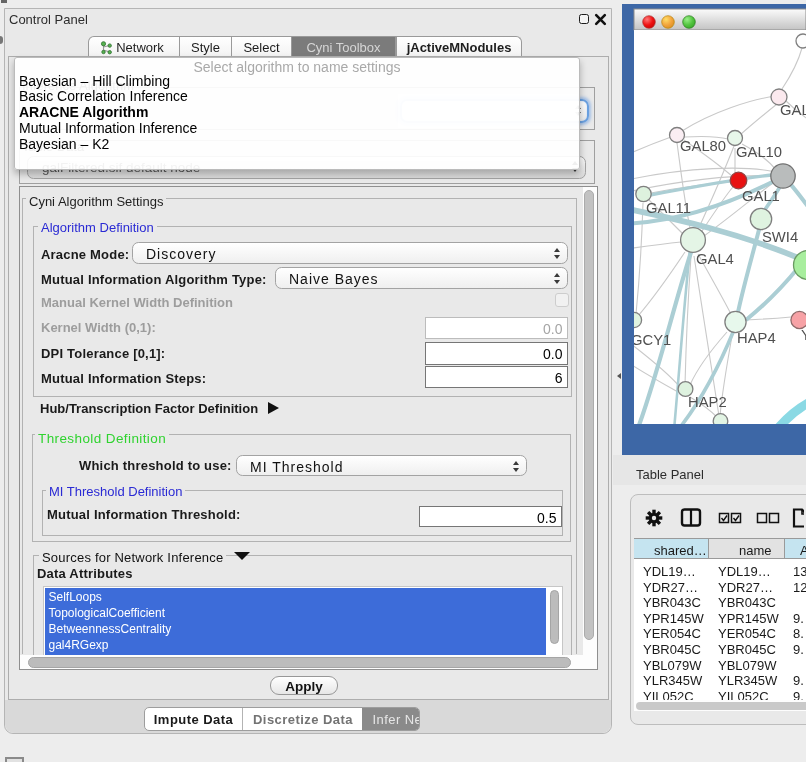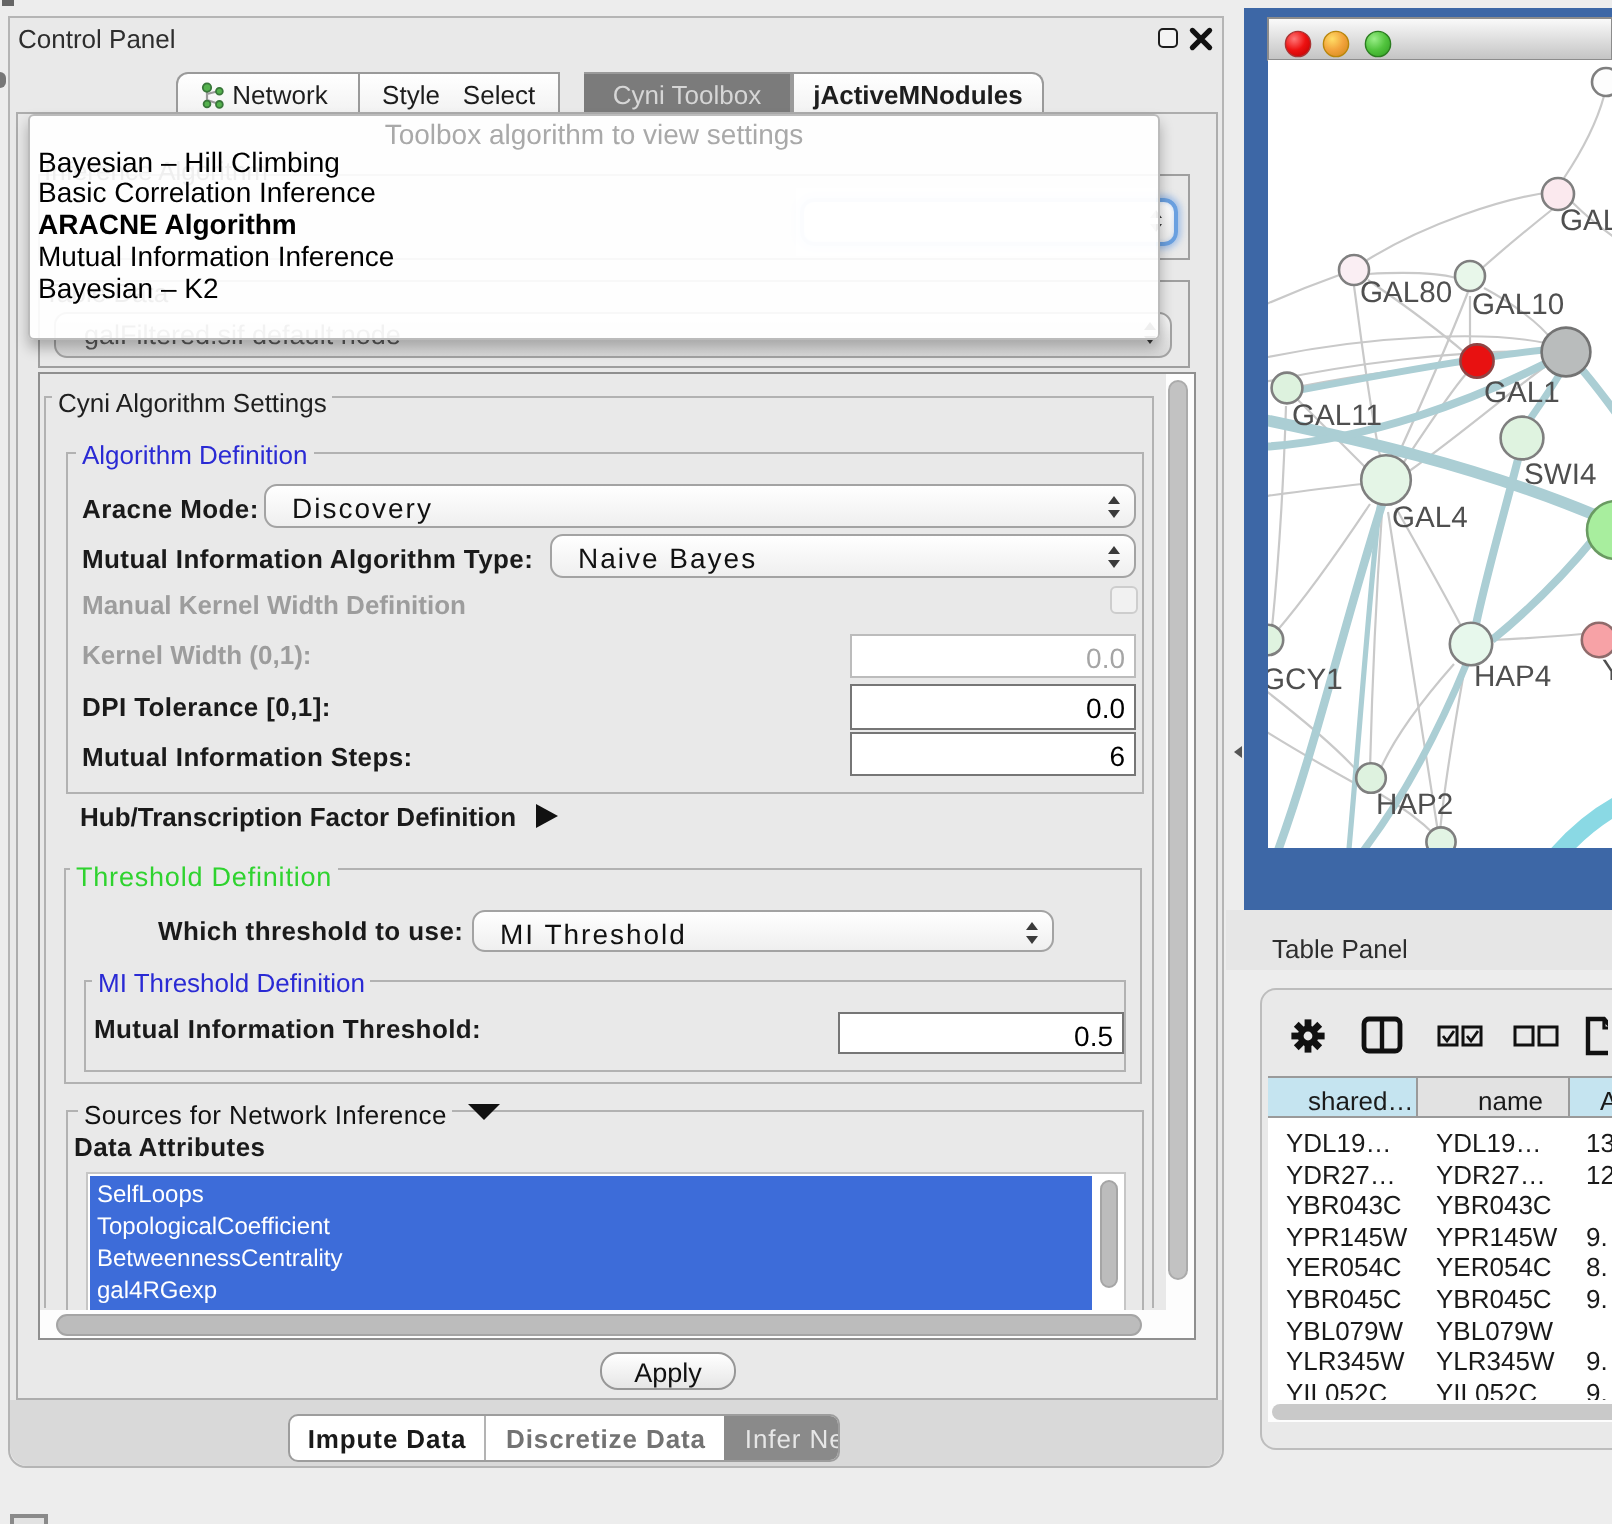--- a/index.html
+++ b/index.html
@@ -44,21 +44,21 @@
   <span style="margin-left:12px;">Network</span>
   <svg class="abs" style="left:11px; top:4px;" width="13" height="14" viewBox="0 0 13 14">
     <path d="M3.5 3 L3.5 11 M3.5 6 L9.5 4.5 M3.5 9 L9.5 11" stroke="#9a9a9a" stroke-width="1.1" fill="none"></path>
     <circle cx="3.5" cy="2.8" r="2.1" fill="#55b24e" stroke="#39773a" stroke-width="0.9"></circle>
     <circle cx="9.7" cy="4.6" r="1.7" fill="#55b24e" stroke="#39773a" stroke-width="0.9"></circle>
     <circle cx="3.5" cy="11" r="1.7" fill="#55b24e" stroke="#39773a" stroke-width="0.9"></circle>
     <circle cx="9.7" cy="11.2" r="1.7" fill="#55b24e" stroke="#39773a" stroke-width="0.9"></circle>
   </svg>
 </div>
 <div class="tab" style="left:180px; width:52px; border-left:none;">Style</div>
-<div class="tab" style="left:220px; width:60px; border-left:none;text-align:center;">Select</div>
+<div class="tab" style="left:232px; width:60px; border-left:none;text-align:center;">Select</div>
 <div class="tab" style="left:292px; width:104px; border-left:none;
   background:#7b7b7b; color:#d6d6d6;text-align:center;">Cyni Toolbox</div>
 <div class="tab" style="left:396px; width:126px; border-radius:0 6px 0 0; font-weight:bold;">jActiveMNodules</div>
 
 <div class="abs" style="left:8px; top:56px; width:601px; height:644px;
   border:1px solid #adadad; background:#e9e9e9;"></div>
 
 <div class="abs" style="left:19px; top:87px; width:576px; height:43px; border:1px solid #9f9f9f;"></div>
 <div class="abs" style="left:22px; top:78px; font-size:13px; color:#333;">Inference Algorithm</div>
 <div class="abs" style="left:414px; top:103px; font-size:14px; color:#222;">ARACNE Algorithm</div>
@@ -155,39 +155,39 @@
   <div style="position:absolute; left:1px; top:34.1px; width:501px; height:16.3px;
     background:#3d6cd9; color:#fff; font-size:12px; padding:1.5px 0 0 3.5px;">BetweennessCentrality</div>
   <div style="position:absolute; left:1px; top:50.4px; width:501px; height:18.6px;
     background:#3d6cd9; color:#fff; font-size:12px; padding:1.5px 0 0 3.5px;">gal4RGexp</div>
   <div style="position:absolute; left:506px; top:3px; width:9px; height:54px;
     background:#bcbcbc; border:1px solid #a5a5a5; border-radius:6px;"></div>
 </div>
 
 <div class="abs" style="left:270px; top:676px; width:68px; height:19px;
   background:linear-gradient(#ffffff,#e6e6e6); border:1px solid #979797; border-radius:9px;
-  font-size:13.5px; font-weight:normal; color:#111; text-align:center; padding-top:1.5px;margin-left:30px;">Apply</div>
+  font-size:13.5px; font-weight:bold; color:#111; text-align:center; padding-top:1.5px;">Apply</div>
 
 <div class="abs" style="left:5px; top:700px; width:606px; height:33px;
   background:#d9d9d9; border-radius:0 0 9px 9px;"></div>
 <div class="abs" style="left:144px; top:707px; width:276px; height:24px;
   background:#ffffff; border:1px solid #9d9d9d; border-radius:5px; overflow:hidden;">
   <div style="position:absolute; left:0; top:0; width:98px; height:24px;
     font-size:13px; font-weight:bold; color:#1a1a1a; letter-spacing:0.45px; text-align:center; padding-top:4px;
     border-right:1px solid #b3b3b3;">Impute Data</div>
   <div style="position:absolute; left:99px; top:0; width:118px; height:24px;
     font-size:13px; font-weight:bold; color:#737373; letter-spacing:0.45px; text-align:center; padding-top:4px;">Discretize Data</div>
   <div style="position:absolute; left:217px; top:0; width:104px; height:24px;
     background:#8a8a8a; font-size:13px; color:#e6e6e6; letter-spacing:0.45px; text-align:center; padding-top:4px;">Infer Network</div>
 </div>
 
 <div class="abs" style="left:14px; top:57px; width:566px; height:113px;
   background:rgba(255,255,255,0.92); border:1px solid #bbbbbb; border-radius:3px;
   box-shadow:0 4px 7px rgba(0,0,0,0.28); font-size:14px; color:#000; line-height:15.9px;">
-  <div style="text-align:center; color:#a9a9a9; padding-top:2px; height:15.5px; font-size:14px;">Toolbox algorithm to view settings</div>
+  <div style="text-align:center; color:#a9a9a9; padding-top:2px; height:15.5px; font-size:14px;">Select algorithm to name settings</div>
   <div style="padding-left:4px; height:15.9px;">Bayesian – Hill Climbing</div>
   <div style="padding-left:4px; height:15.9px;">Basic Correlation Inference</div>
   <div style="padding-left:4px; height:15.9px; font-weight:bold;">ARACNE Algorithm</div>
   <div style="padding-left:4px; height:15.9px;">Mutual Information Inference</div>
   <div style="padding-left:4px; height:15.9px;">Bayesian – K2</div>
 </div>
 
 <svg class="abs" style="left:622px; top:4px;" width="184" height="451" viewBox="0 0 184 451">
   <rect x="0" y="0" width="184" height="451" fill="#3d67a6"></rect>
   <defs>

